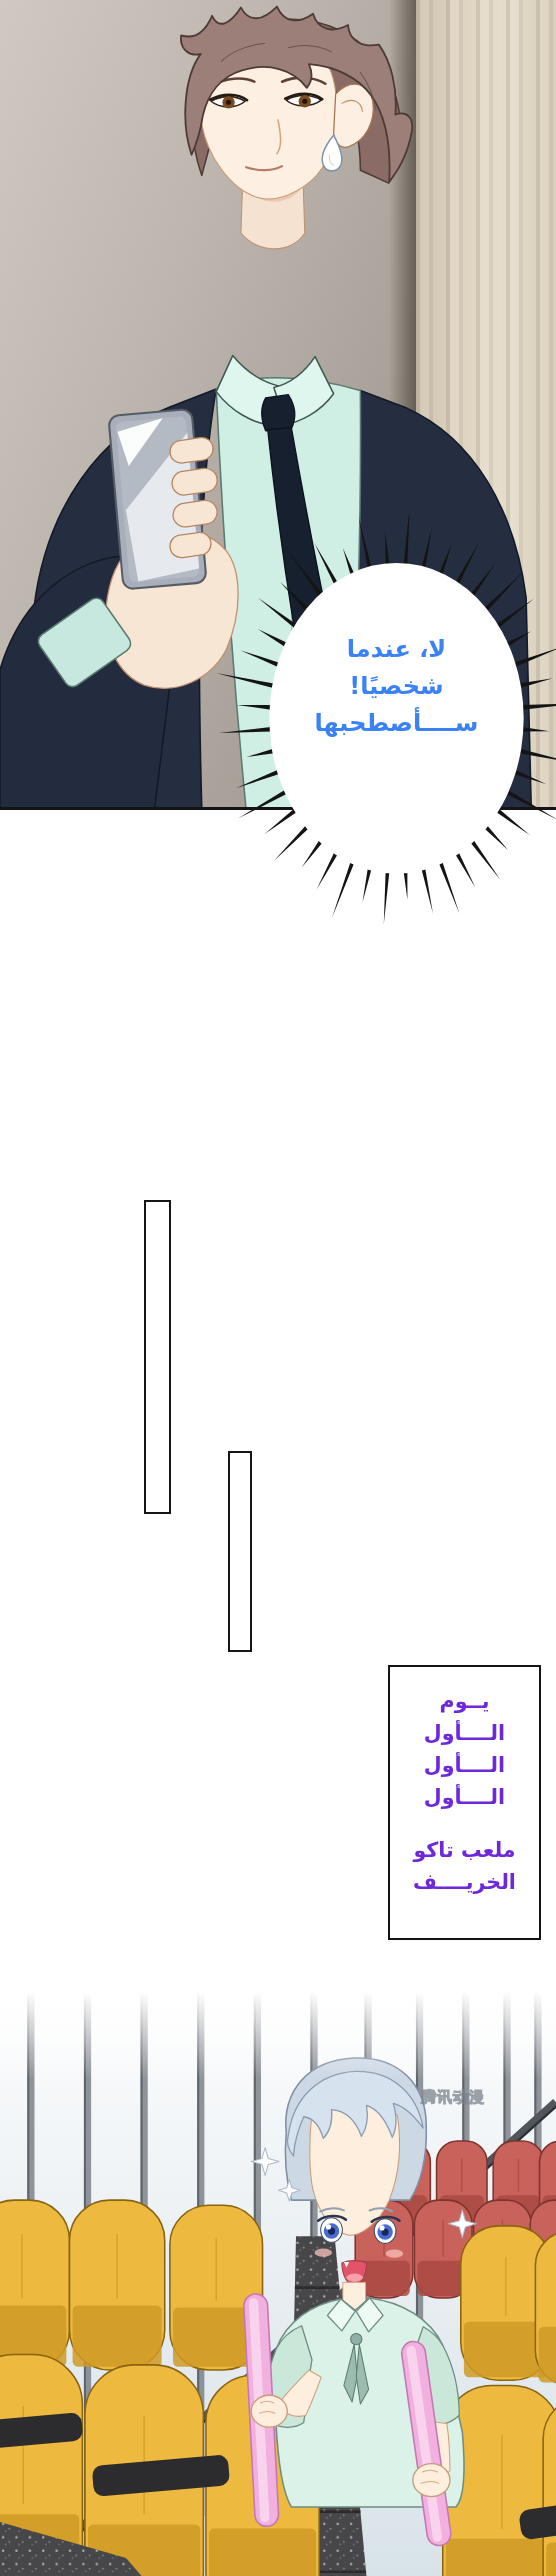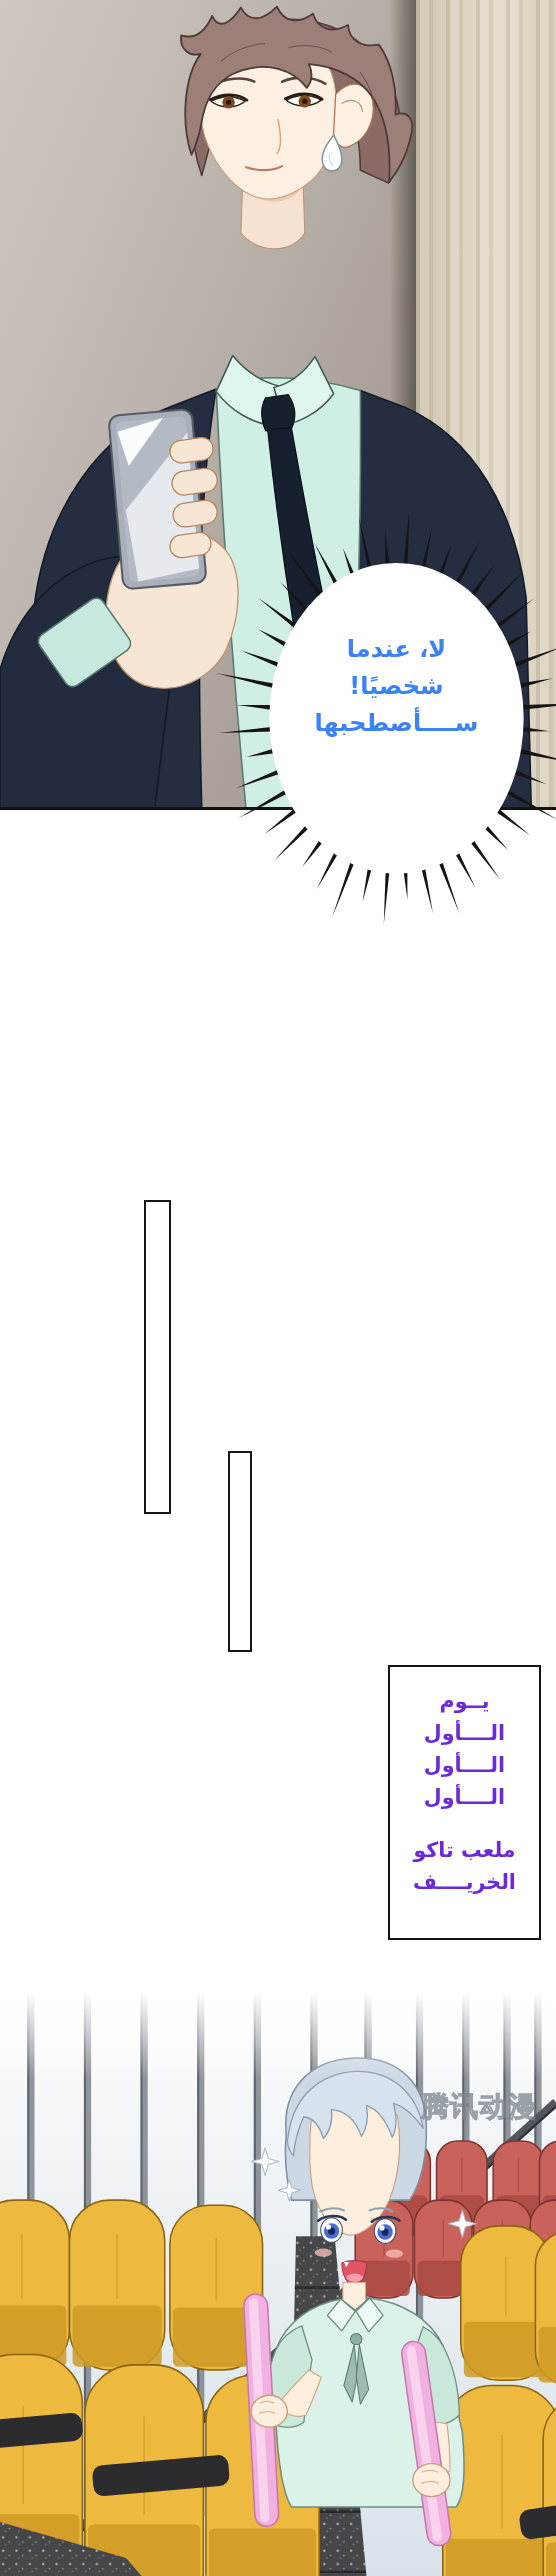--- a/index.html
+++ b/index.html
@@ -38,21 +38,21 @@
     direction:rtl; text-align:center; color:#6d28d9;
     font-size:20.6px; font-weight:bold; line-height:32px; padding-top:17.5px; }
   .cap-gap { height:21.6px; }
 
   
   #panel2 { left:0; top:1958px; width:556px; height:718px; z-index:1; }
   .p2-fade { left:0; top:0; width:556px; height:121px; z-index:3;
     background:linear-gradient(180deg,#ffffff 0%,#ffffff 28%,rgba(255,255,255,0) 100%); }
   .wm-tencent { font-weight:bold; color:rgba(255,255,255,.12);
     -webkit-text-stroke:1px rgba(118,126,136,.72); letter-spacing:1px; white-space:nowrap; }
-  #wm-tc2 { left:421px; top:2088px; font-size:28px; z-index:4; }
+  #wm-tc2 { left:421px; top:2088px; font-size:15px; z-index:4; }
 </style>
 </head>
 <body>
 
 <div id="page">
 
   <section class="abs" id="panel1">
     <div class="abs p1-wall"></div>
     <div class="abs p1-seam"></div>
     <div class="abs p1-curtain"></div>

